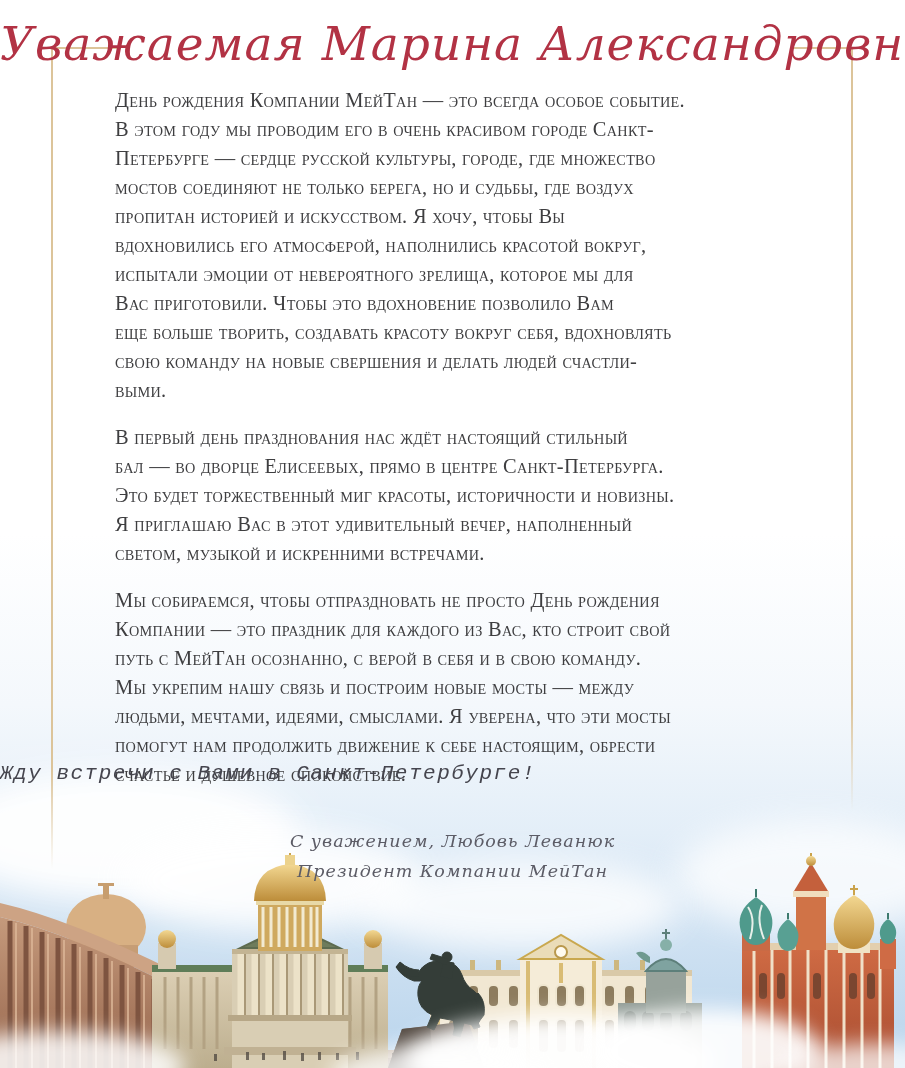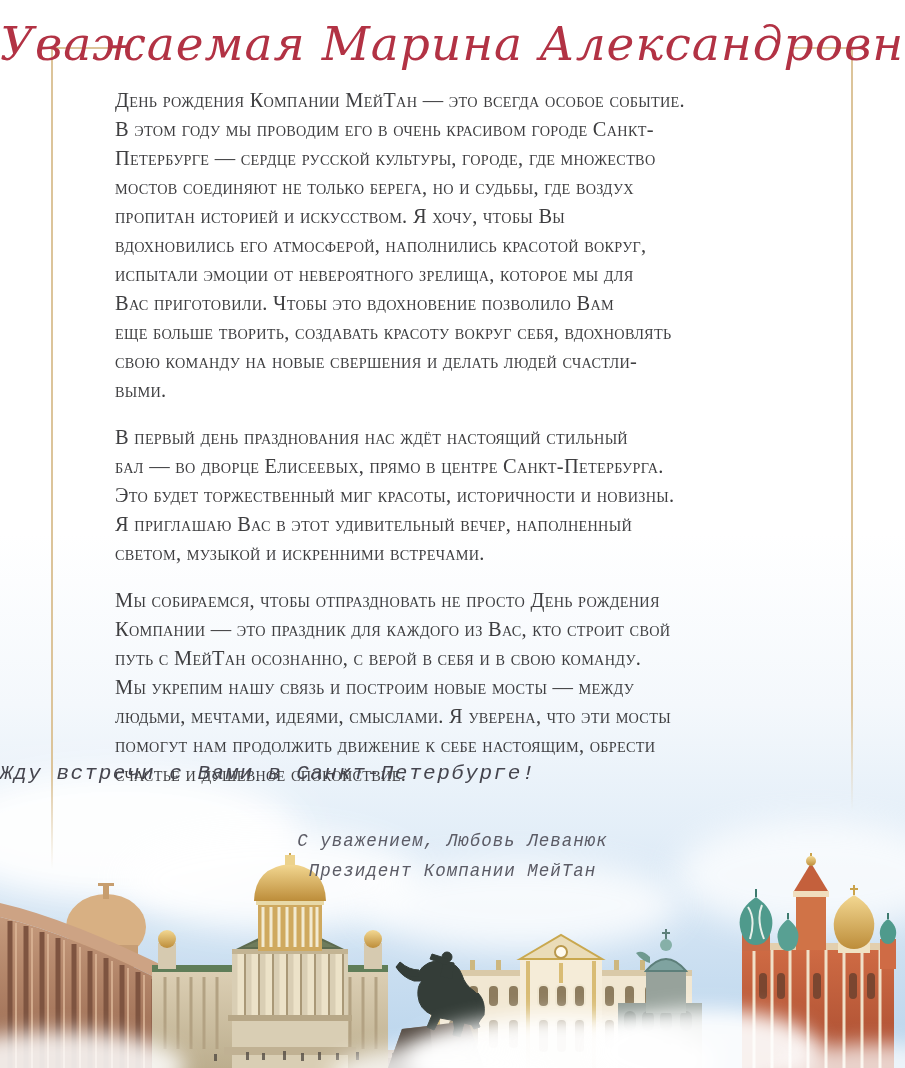--- a/index.html
+++ b/index.html
@@ -44,21 +44,21 @@
   }
   
   .closing{
     position:absolute;left:0;right:0;top:762px;text-align:left;z-index:3;
     font-family:Liberation Mono, monospace;
     font-style:italic;font-size:21px;color:#45454e;letter-spacing:1.5px;white-space:nowrap;
   }
   
   .signature{position:absolute;left:0;right:0;top:826px;text-align:center;z-index:4;
     font-family:"DejaVu Serif","Liberation Serif",serif;font-style:italic;color:#5c5c66;}
-  .signature .sig-line{font-size:17.5px;line-height:30px;letter-spacing:1px;font-family:Liberation Mono, monospace;}
+  .signature .sig-line{font-size:17.5px;line-height:30px;letter-spacing:1px;}
   
   .collage{position:absolute;left:0;bottom:0;width:905px;height:215px;z-index:3;}
 </style>
 </head>
 <body>
 
 <div class="page">
 
   <div class="bg-cloud c1"></div>
   <div class="bg-cloud c2"></div>

